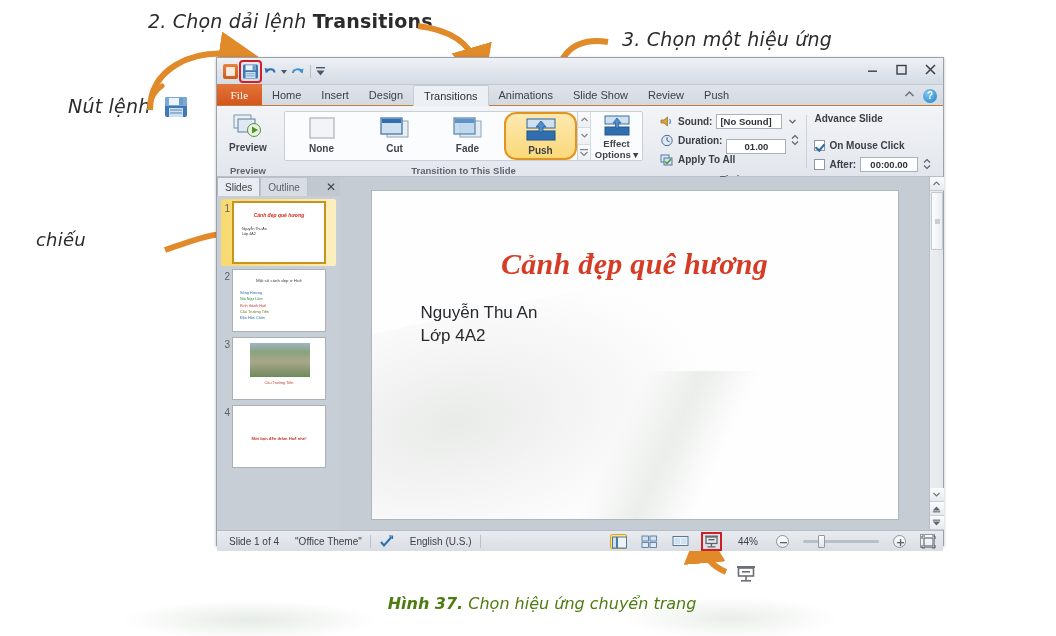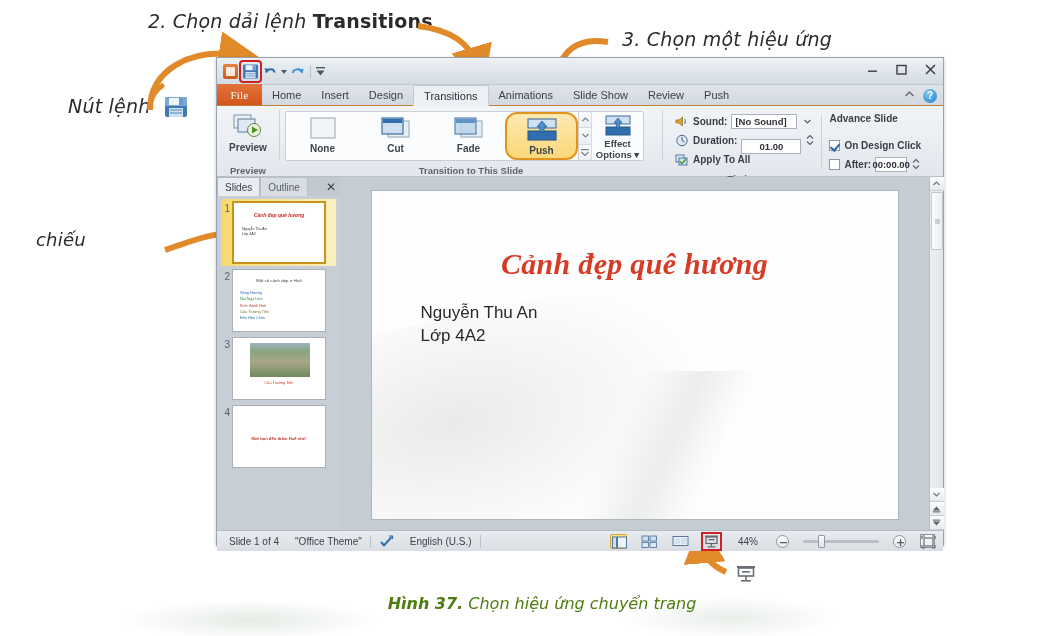--- a/index.html
+++ b/index.html
@@ -172,21 +172,21 @@
   .timing { display: flex; padding-top: 4px; }
   .tcol { display: flex; flex-direction: column; gap: 3px; padding: 0 7px; }
   .trow { display: flex; align-items: center; height: 16px; gap: 4px; font-size: 10px; color: #3a3f46; }
   .tlabel { white-space: nowrap; }
   .tfield {
     height: 15px; border: 1px solid #a9b2bc; background: #fff; font-size: 9.5px;
     display: flex; align-items: center; padding: 0 3px; color: #2d3138;
   }
   .tfield.w-sound { width: 66px; justify-content: flex-start; }
   .tfield.w-dur { width: 60px; justify-content: center; margin-top: 12px; }
-  .tfield.w-after { width: 32px; justify-content: center; }
+  .tfield.w-after { width: 58px; justify-content: center; }
   .spin { display: flex; flex-direction: column; margin-left: 1px; }
   .combo-arrow { width: 12px; display: flex; align-items: center; justify-content: center; }
   .chk {
     width: 11px; height: 11px; border: 1px solid #8d96a1; background: #fff; position: relative;
   }
   .chk.on:after {
     content: ""; position: absolute; left: 2px; top: 1px; width: 4px; height: 7px;
     border: solid #2b66a8; border-width: 0 2px 2px 0; transform: rotate(40deg);
   }
   .adv-head { font-size: 10px; color: #3a3f46; margin-bottom: 10px; }
@@ -572,21 +572,21 @@
               <span class="tlabel">Apply To All</span>
             </div>
           </div>
 
           <div class="vsep" style="margin:2px 0 4px;"></div>
 
           <div class="tcol">
             <div class="adv-head">Advance Slide</div>
             <div class="trow">
               <span class="chk on"></span>
-              <span class="tlabel">On Design Click</span>
+              <span class="tlabel">On Mouse Click</span>
             </div>
             <div class="trow">
               <span class="chk"></span>
               <span class="tlabel">After:</span>
               <span class="tfield w-after">00:00.00</span>
               <span class="spin">
                 <svg width="8" height="12" viewBox="0 0 8 12">
                   <path d="M1,4.5 L4,1.5 L7,4.5" stroke="#5a6068" stroke-width="1.1" fill="none"></path>
                   <path d="M1,7.5 L4,10.5 L7,7.5" stroke="#5a6068" stroke-width="1.1" fill="none"></path>
                 </svg>

